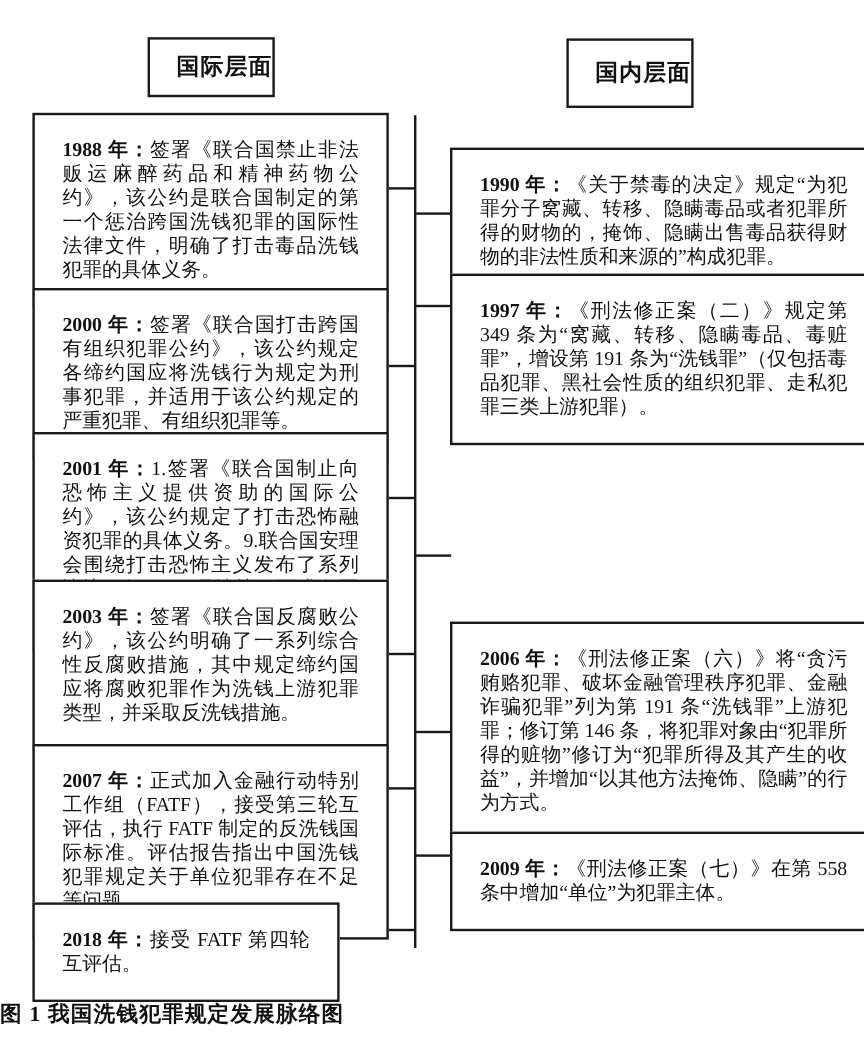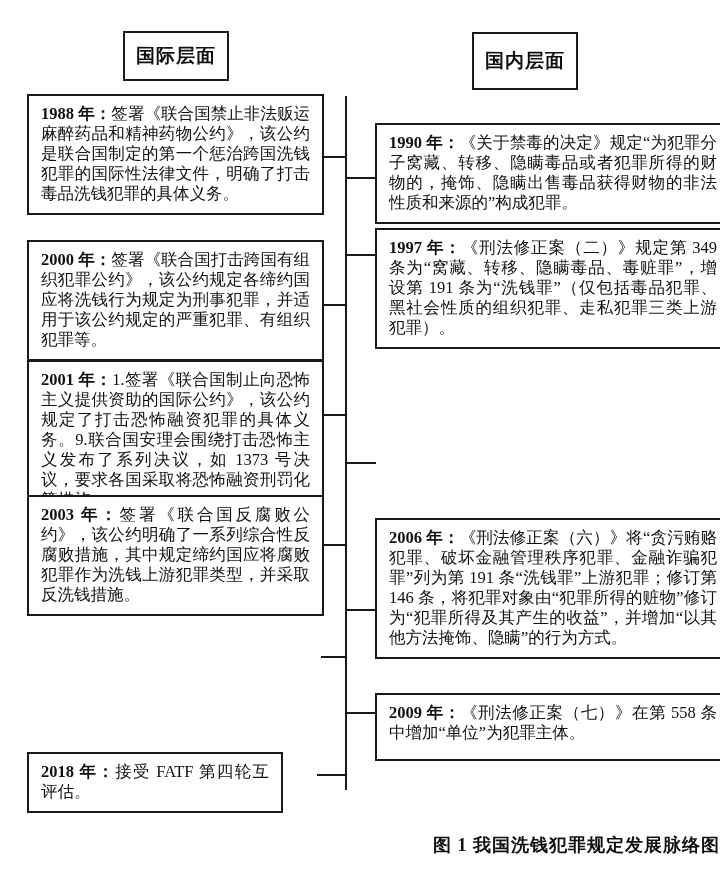--- a/index.html
+++ b/index.html
@@ -12,54 +12,54 @@
   .canvas {
     position: relative;
     width: 720px; height: 871px;
     background: #ffffff;
     overflow: hidden;
   }
   .header-box {
     position: absolute;
     border: 2px solid #1a1a1a;
     background: #ffffff;
-    display: flex; align-items: center; justify-content: center;
+    display: flex; align-items: center; justify-content: flex-end;
     font-weight: bold;
     font-size: 19px;
     letter-spacing: 1px;
     box-sizing: border-box;
   }
   .event-box {
     position: absolute;
     border: 2px solid #1a1a1a;
     background: #ffffff;
     box-sizing: border-box;
     padding: 4px 8px 5px 8px;
   }
   .col-left  { left: 27px;  width: 297px; }
   .col-right { left: 375px; width: 356px; }
   .event-text {
-    margin: 4px;
+    margin: 15px;
     font-size: 16.5px;
     line-height: 20px;
     text-align: justify;
     text-justify: inter-ideograph;
   }
   .year { font-weight: bold; }
   .spine, .connector {
     position: absolute;
     background: #1a1a1a;
   }
   .spine { width: 2px; }
   .connector { height: 2px; }
   .caption {
     position: absolute;
     left: 0; top: 833px;
     width: 720px;
-    text-align: right;
+    text-align: left;
     font-weight: bold;
     font-size: 18px;
     letter-spacing: 1px;
   }
 </style>
 </head>
 <body>
 
 <div class="canvas">
 
@@ -89,24 +89,27 @@
   </div>
 
   <div class="event-box col-left" style="top:240px">
     <p class="event-text"><strong class="year">2000 年：</strong><span>签署《联合国打击跨国有组织犯罪公约》，该公约规定各缔约国应将洗钱行为规定为刑事犯罪，并适用于该公约规定的严重犯罪、有组织犯罪等。</span></p>
   </div>
 
   <div class="event-box col-left" style="top:360px">
     <p class="event-text"><strong class="year">2001 年：</strong><span>1.签署《联合国制止向恐怖主义提供资助的国际公约》，该公约规定了打击恐怖融资犯罪的具体义务。9.联合国安理会围绕打击恐怖主义发布了系列决议，如 1373 号决议，要求各国采取将恐怖融资刑罚化等措施。</span></p>
   </div>
 
-  <div class="event-box col-left" style="top:495px">
+  <div class="event-box col-left" style="top:483px">
     <p class="event-text"><strong class="year">2003 年：</strong><span>签署《联合国反腐败公约》，该公约明确了一系列综合性反腐败措施，其中规定缔约国应将腐败犯罪作为洗钱上游犯罪类型，并采取反洗钱措施。</span></p>
   </div>
 
+  <div class="event-box col-left" style="top:620px">
+    <p class="event-text"><strong class="year">2007 年：</strong><span>正式加入金融行动特别工作组（FATF），接受第三轮互评估，执行 FATF 制定的反洗钱国际标准。评估报告指出中国洗钱犯罪规定关于单位犯罪存在不足等问题。</span></p>
+  </div>
 
   <div class="event-box col-left" style="top:752px;min-height:42px;width:256px">
     <p class="event-text"><strong class="year">2018 年：</strong><span>接受 FATF 第四轮互评估。</span></p>
   </div>
 
   <div class="event-box col-right" style="top:123px">
     <p class="event-text"><strong class="year">1990 年：</strong><span>《关于禁毒的决定》规定“为犯罪分子窝藏、转移、隐瞒毒品或者犯罪所得的财物的，掩饰、隐瞒出售毒品获得财物的非法性质和来源的”构成犯罪。</span></p>
   </div>
 
   <div class="event-box col-right" style="top:228px">

